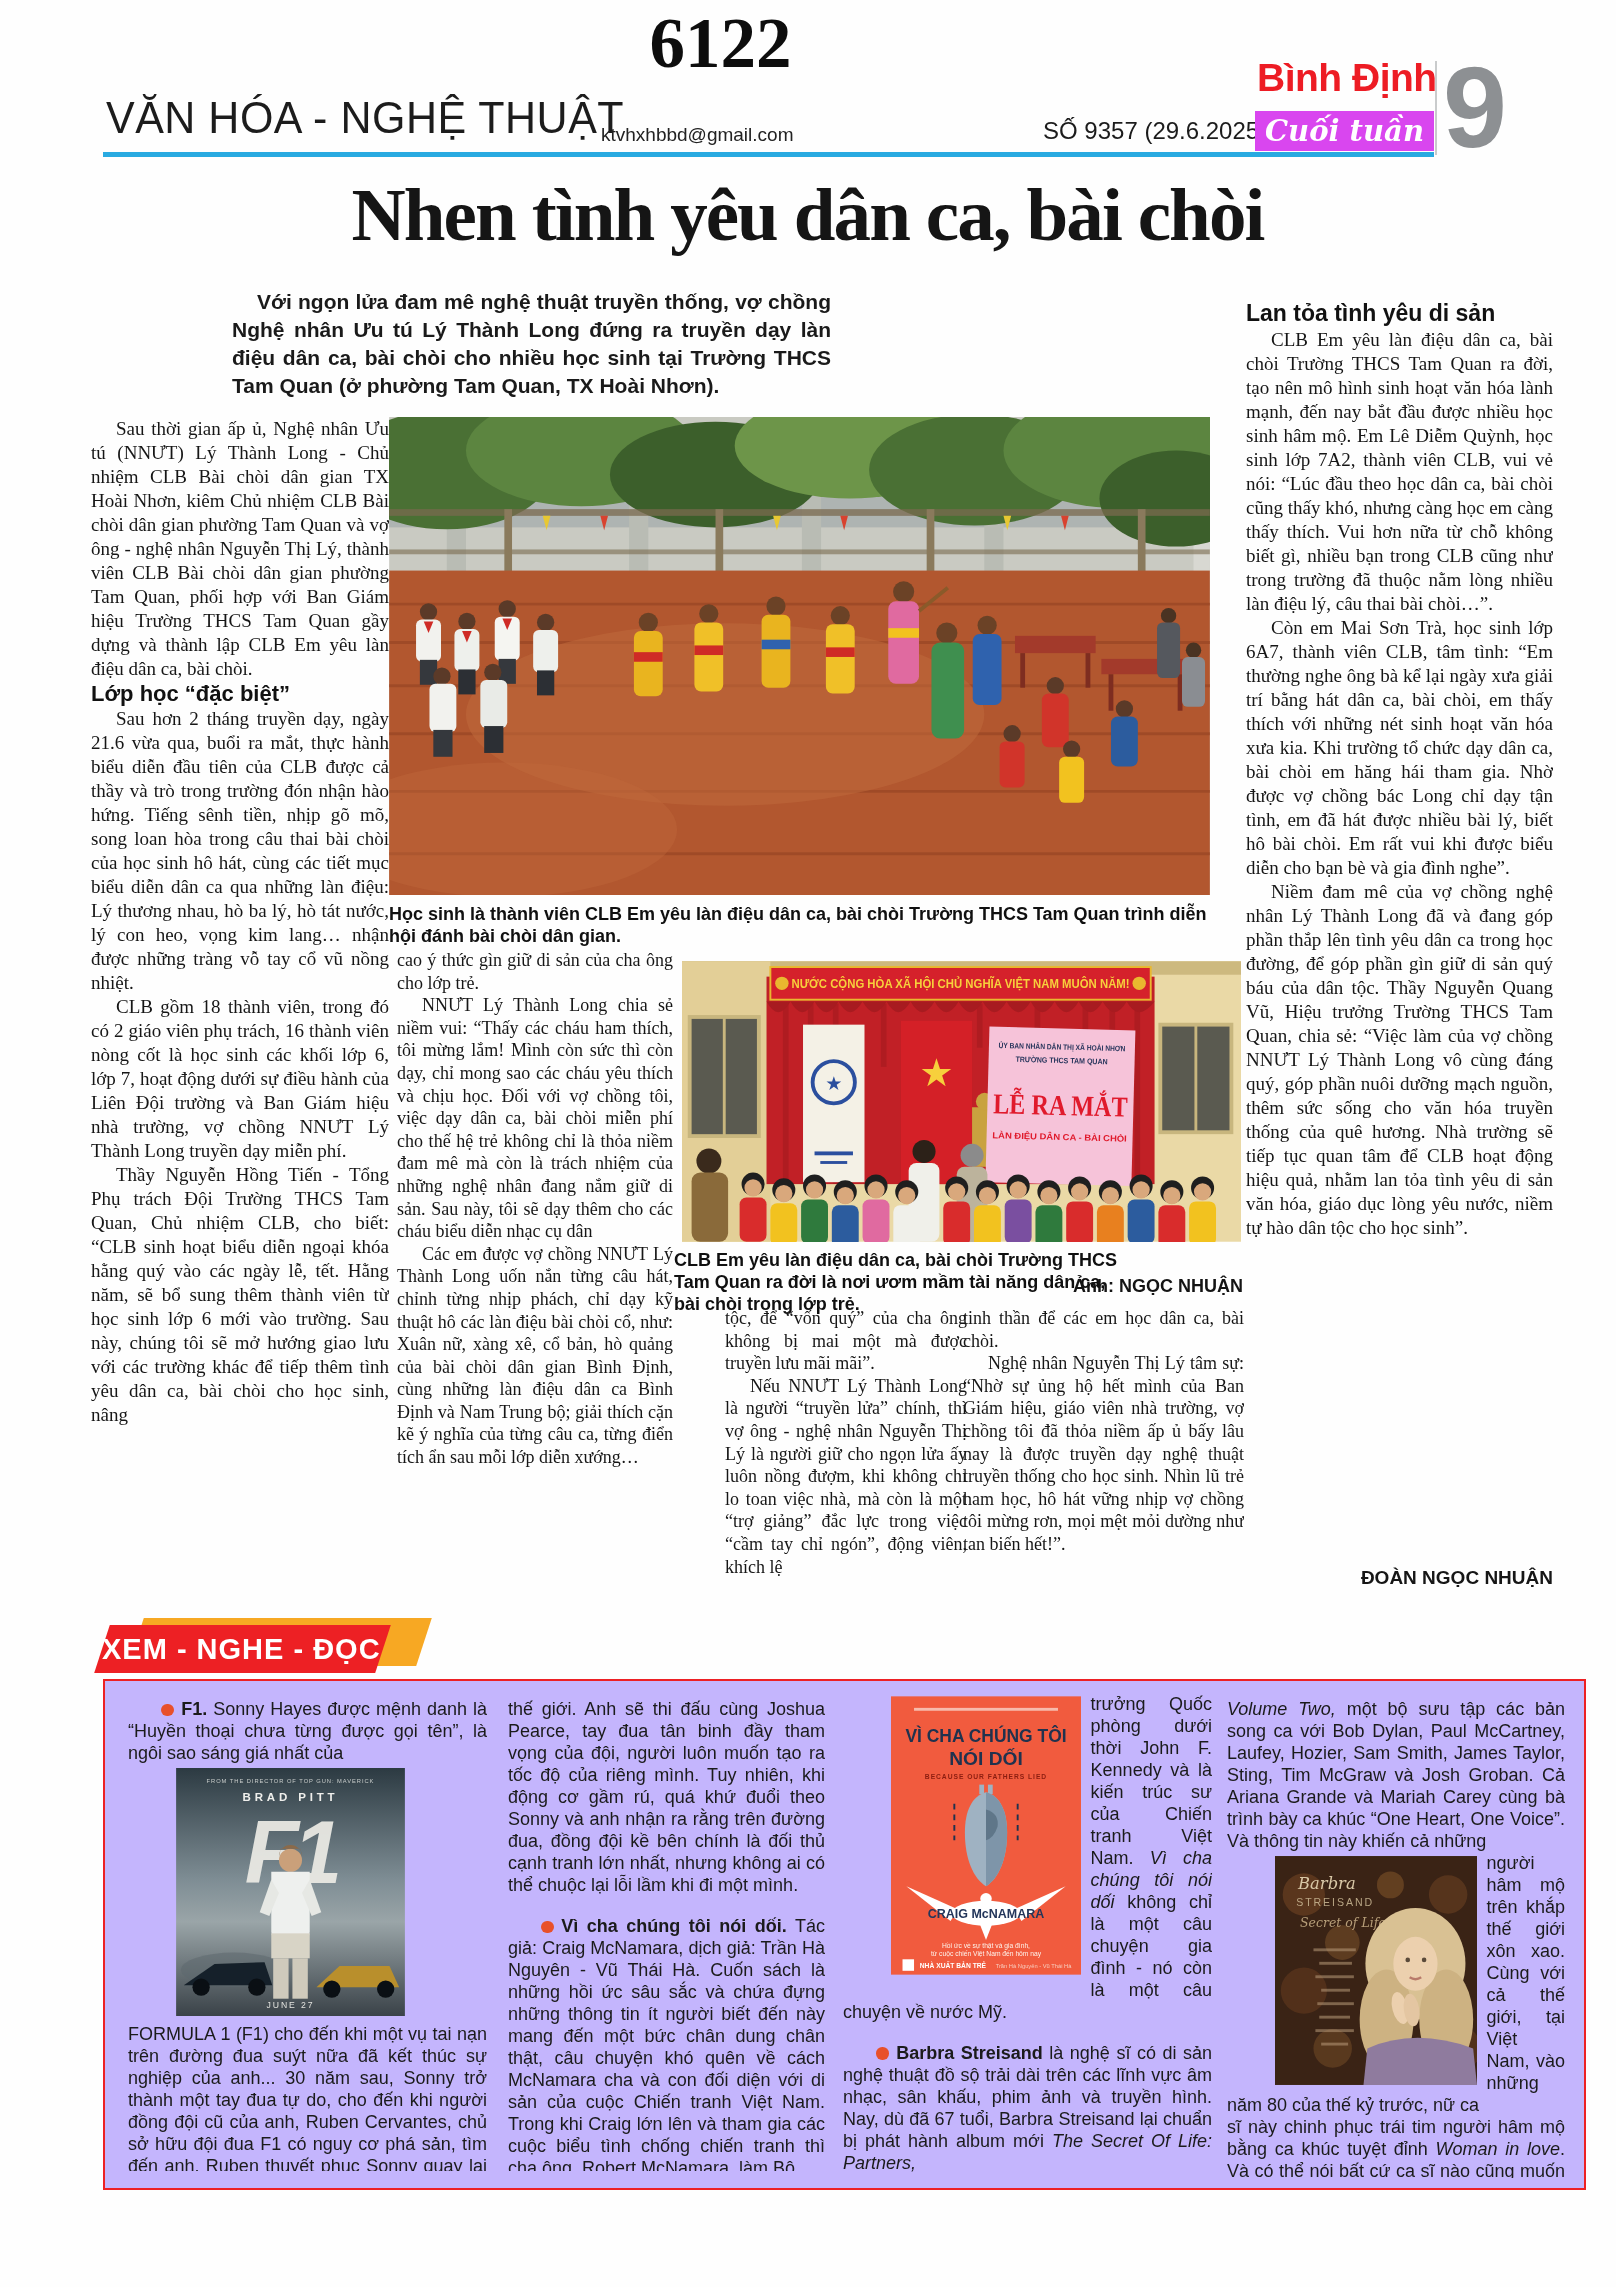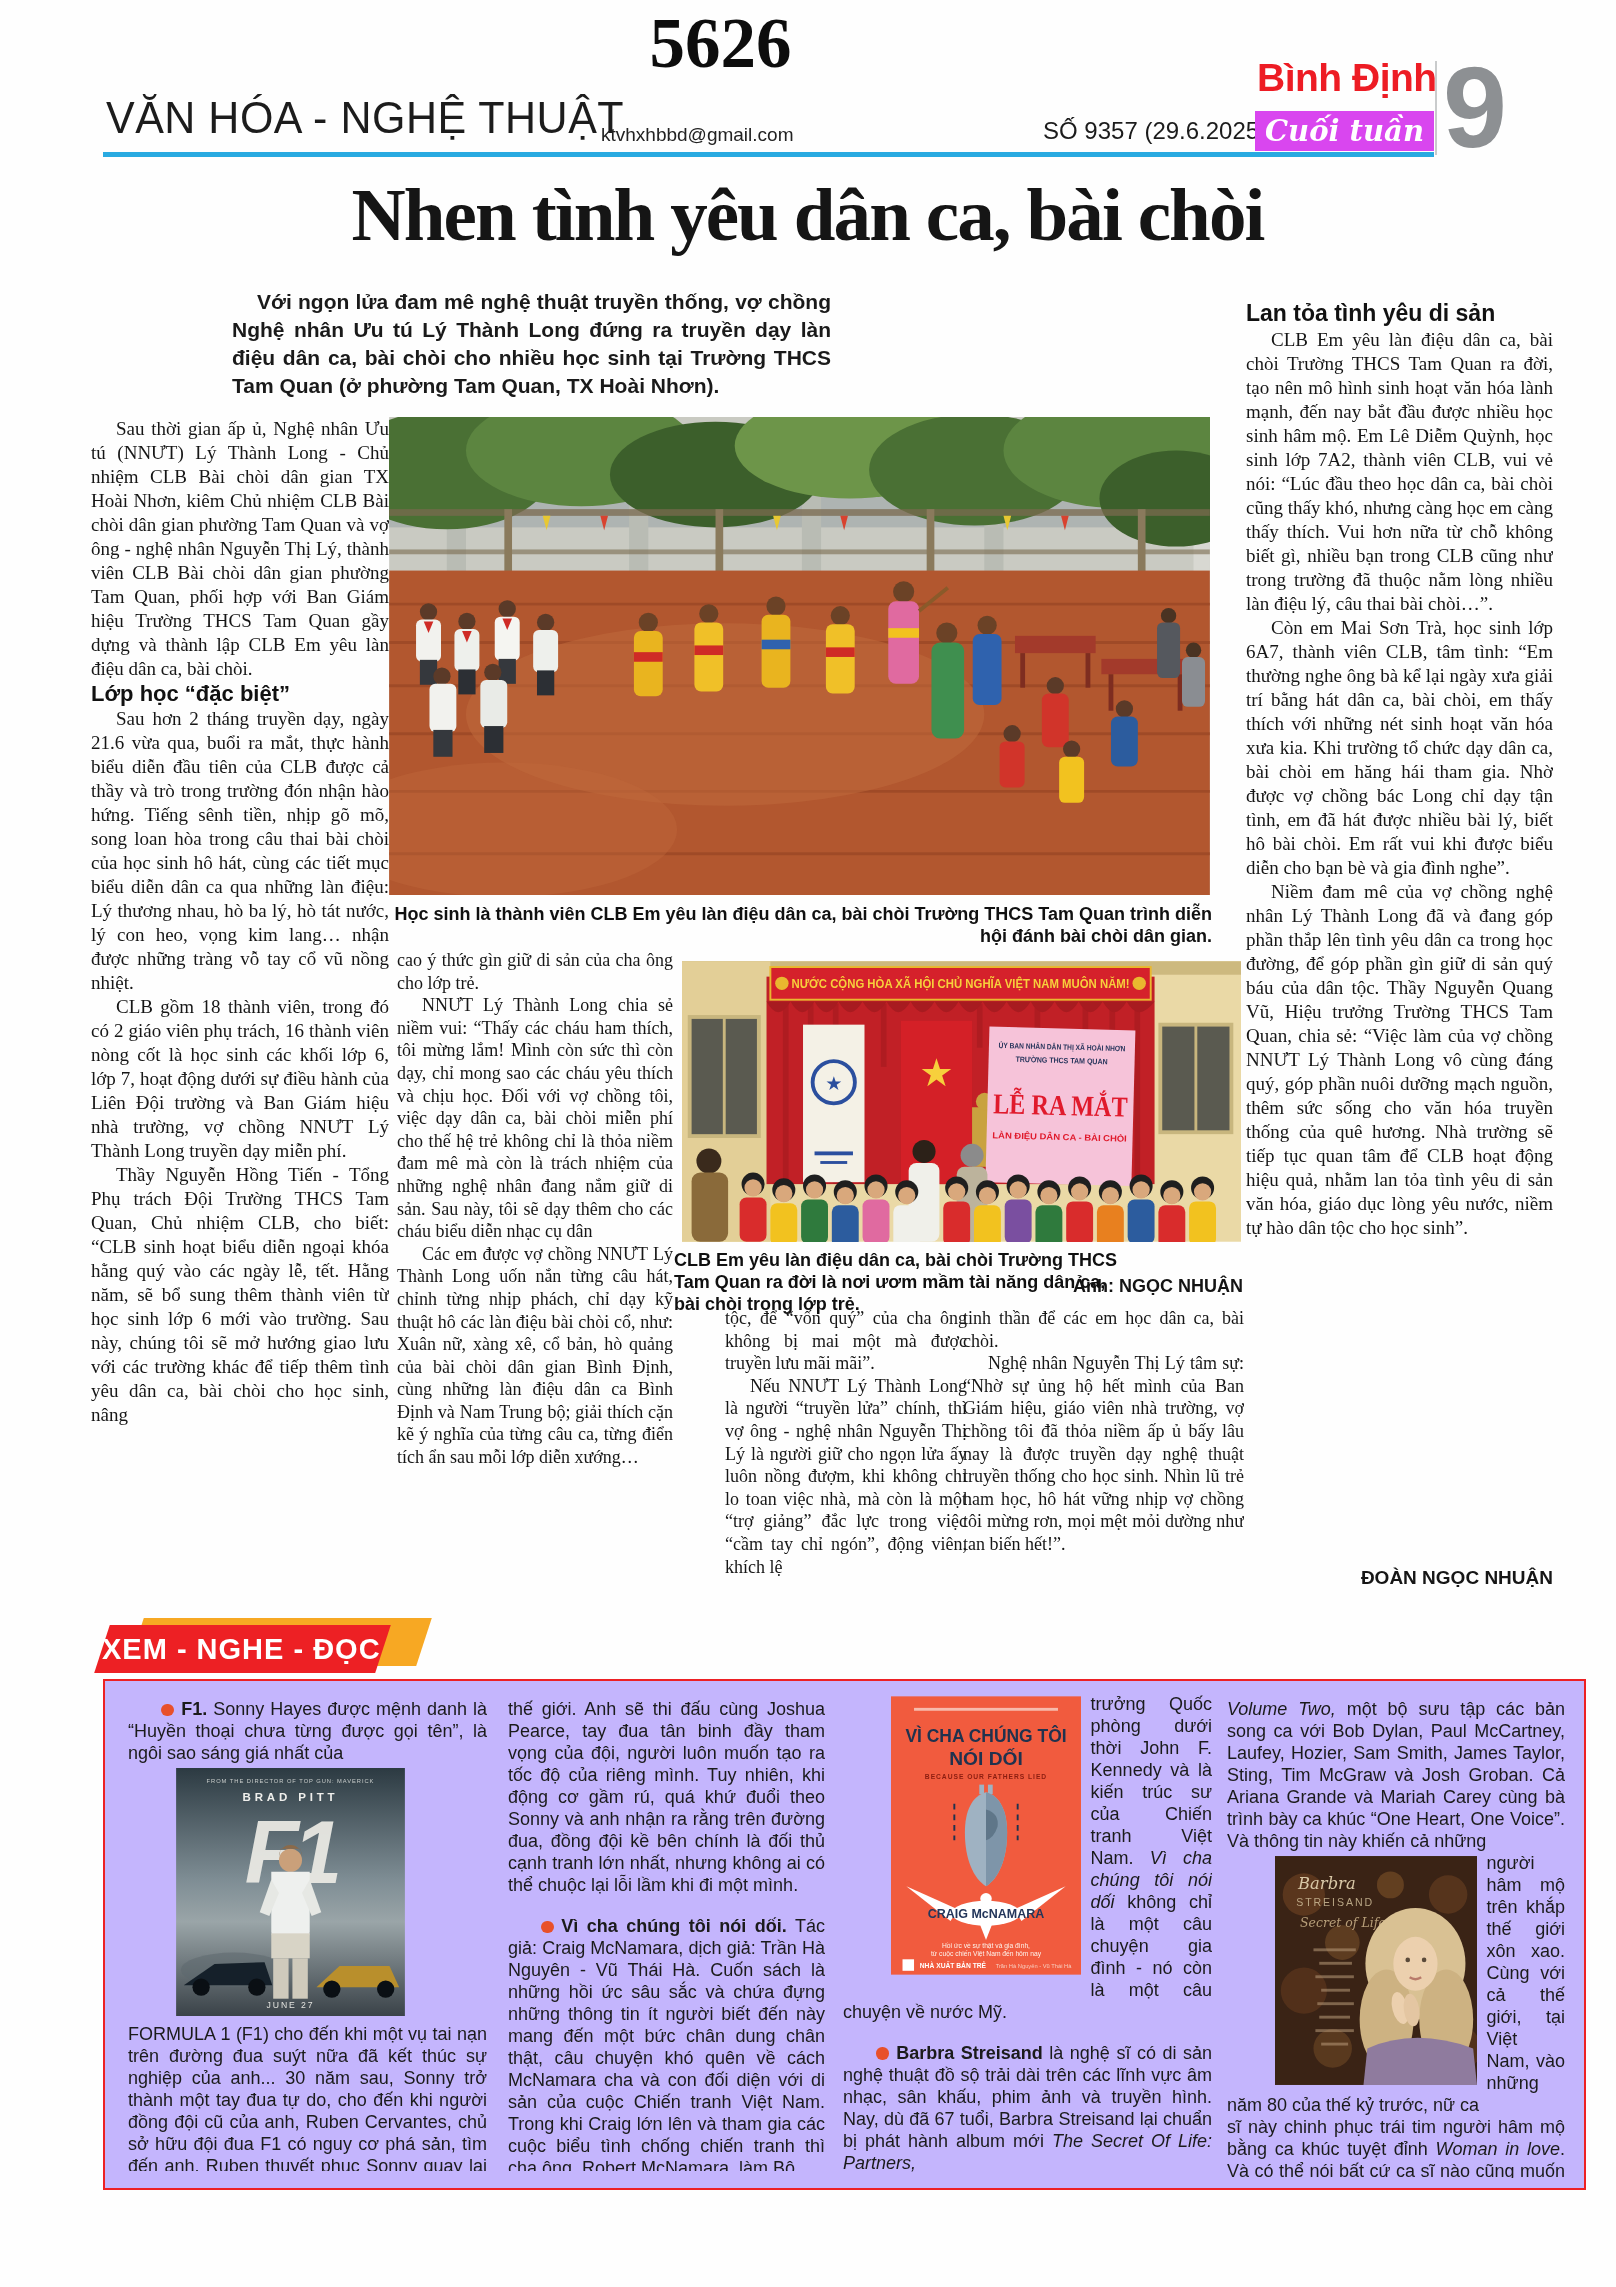--- a/index.html
+++ b/index.html
@@ -45,21 +45,21 @@
   .rev-label{font-weight:700;}
   .ital{font-style:italic;}
   .float-img{float:left;margin:3.8px 9.6px 1.9px 0;padding-left:48px;}
   .clear{clear:both;}
 </style>
 </head>
 <body>
 
 <div id="page">
 
-  <div class="abs edition">5626</div>
+  <div class="abs edition">6122</div>
   <div class="abs section-title">VĂN HÓA - NGHỆ THUẬT</div>
   <div class="abs masthead-email">ktvhxhbbd@gmail.com</div>
   <div class="abs issue-info">SỐ 9357 (29.6.2025)</div>
   <div class="abs brand-red">Bình Định</div>
   <div class="abs brand-blue-box">
     <span>Cuối tuần</span>
   </div>
   <div class="abs v-divider"></div>
   <div class="abs pageno">9</div>
   <div class="abs blue-rule"></div>
@@ -209,21 +209,21 @@
       <g transform="translate(636,322)">
           <circle cx="13" cy="8" r="9" fill="#5b3a28"></circle>
           <rect x="0" y="16" width="26" height="48" rx="6" fill="#d1342a"></rect>
         </g>
       <g transform="translate(698,338)">
           <circle cx="13" cy="8" r="9" fill="#5b3a28"></circle>
           <rect x="0" y="16" width="26" height="48" rx="6" fill="#f2c21f"></rect>
         </g>
     </g>
   </svg>
-  <div class="abs caption" style="top:903px;left:389px;width:823px;text-align:right;">Học sinh là thành viên CLB Em yêu làn điệu dân ca, bài chòi Trường THCS Tam Quan trình diễn hội đánh bài chòi dân gian.</div>
+  <div class="abs caption" style="top:903px;left:389px;width:823px;">Học sinh là thành viên CLB Em yêu làn điệu dân ca, bài chòi Trường THCS Tam Quan trình diễn hội đánh bài chòi dân gian.</div>
 
   <div class="abs serif-col main-serif" style="top:417px;left:91px;width:298px;height:1164px;">
     <p>Sau thời gian ấp ủ, Nghệ nhân Ưu tú (NNƯT) Lý Thành Long - Chủ nhiệm CLB Bài chòi dân gian TX Hoài Nhơn, kiêm Chủ nhiệm CLB Bài chòi dân gian phường Tam Quan và vợ ông - nghệ nhân Nguyễn Thị Lý, thành viên CLB Bài chòi dân gian phường Tam Quan, phối hợp với Ban Giám hiệu Trường THCS Tam Quan gầy dựng và thành lập CLB Em yêu làn điệu dân ca, bài chòi.</p>
     <p class="subhead">Lớp học “đặc biệt”</p>
     <p>Sau hơn 2 tháng truyền dạy, ngày 21.6 vừa qua, buổi ra mắt, thực hành biểu diễn đầu tiên của CLB được cả thầy và trò trong trường đón nhận hào hứng. Tiếng sênh tiền, nhịp gõ mõ, song loan hòa trong câu thai bài chòi của học sinh hô hát, cùng các tiết mục biểu diễn dân ca qua những làn điệu: Lý thương nhau, hò ba lý, hò tát nước, lý con heo, vọng kim lang… nhận được những tràng vỗ tay cổ vũ nồng nhiệt.</p>
     <p>CLB gồm 18 thành viên, trong đó có 2 giáo viên phụ trách, 16 thành viên nòng cốt là học sinh các khối lớp 6, lớp 7, hoạt động dưới sự điều hành của Liên Đội trường và Ban Giám hiệu nhà trường, vợ chồng NNƯT Lý Thành Long truyền dạy miễn phí.</p>
     <p>Thầy Nguyễn Hồng Tiến - Tổng Phụ trách Đội Trường THCS Tam Quan, Chủ nhiệm CLB, cho biết: “CLB sinh hoạt biểu diễn ngoại khóa hằng quý vào các ngày lễ, tết. Hằng năm, sẽ bổ sung thêm thành viên từ học sinh lớp 6 mới vào trường. Sau này, chúng tôi sẽ mở hướng giao lưu với các trường khác để tiếp thêm tình yêu dân ca, bài chòi cho học sinh, nâng</p>
   </div>
 
   <div class="abs serif-col cont-serif" style="top:949px;left:397px;width:276px;height:634px;">

